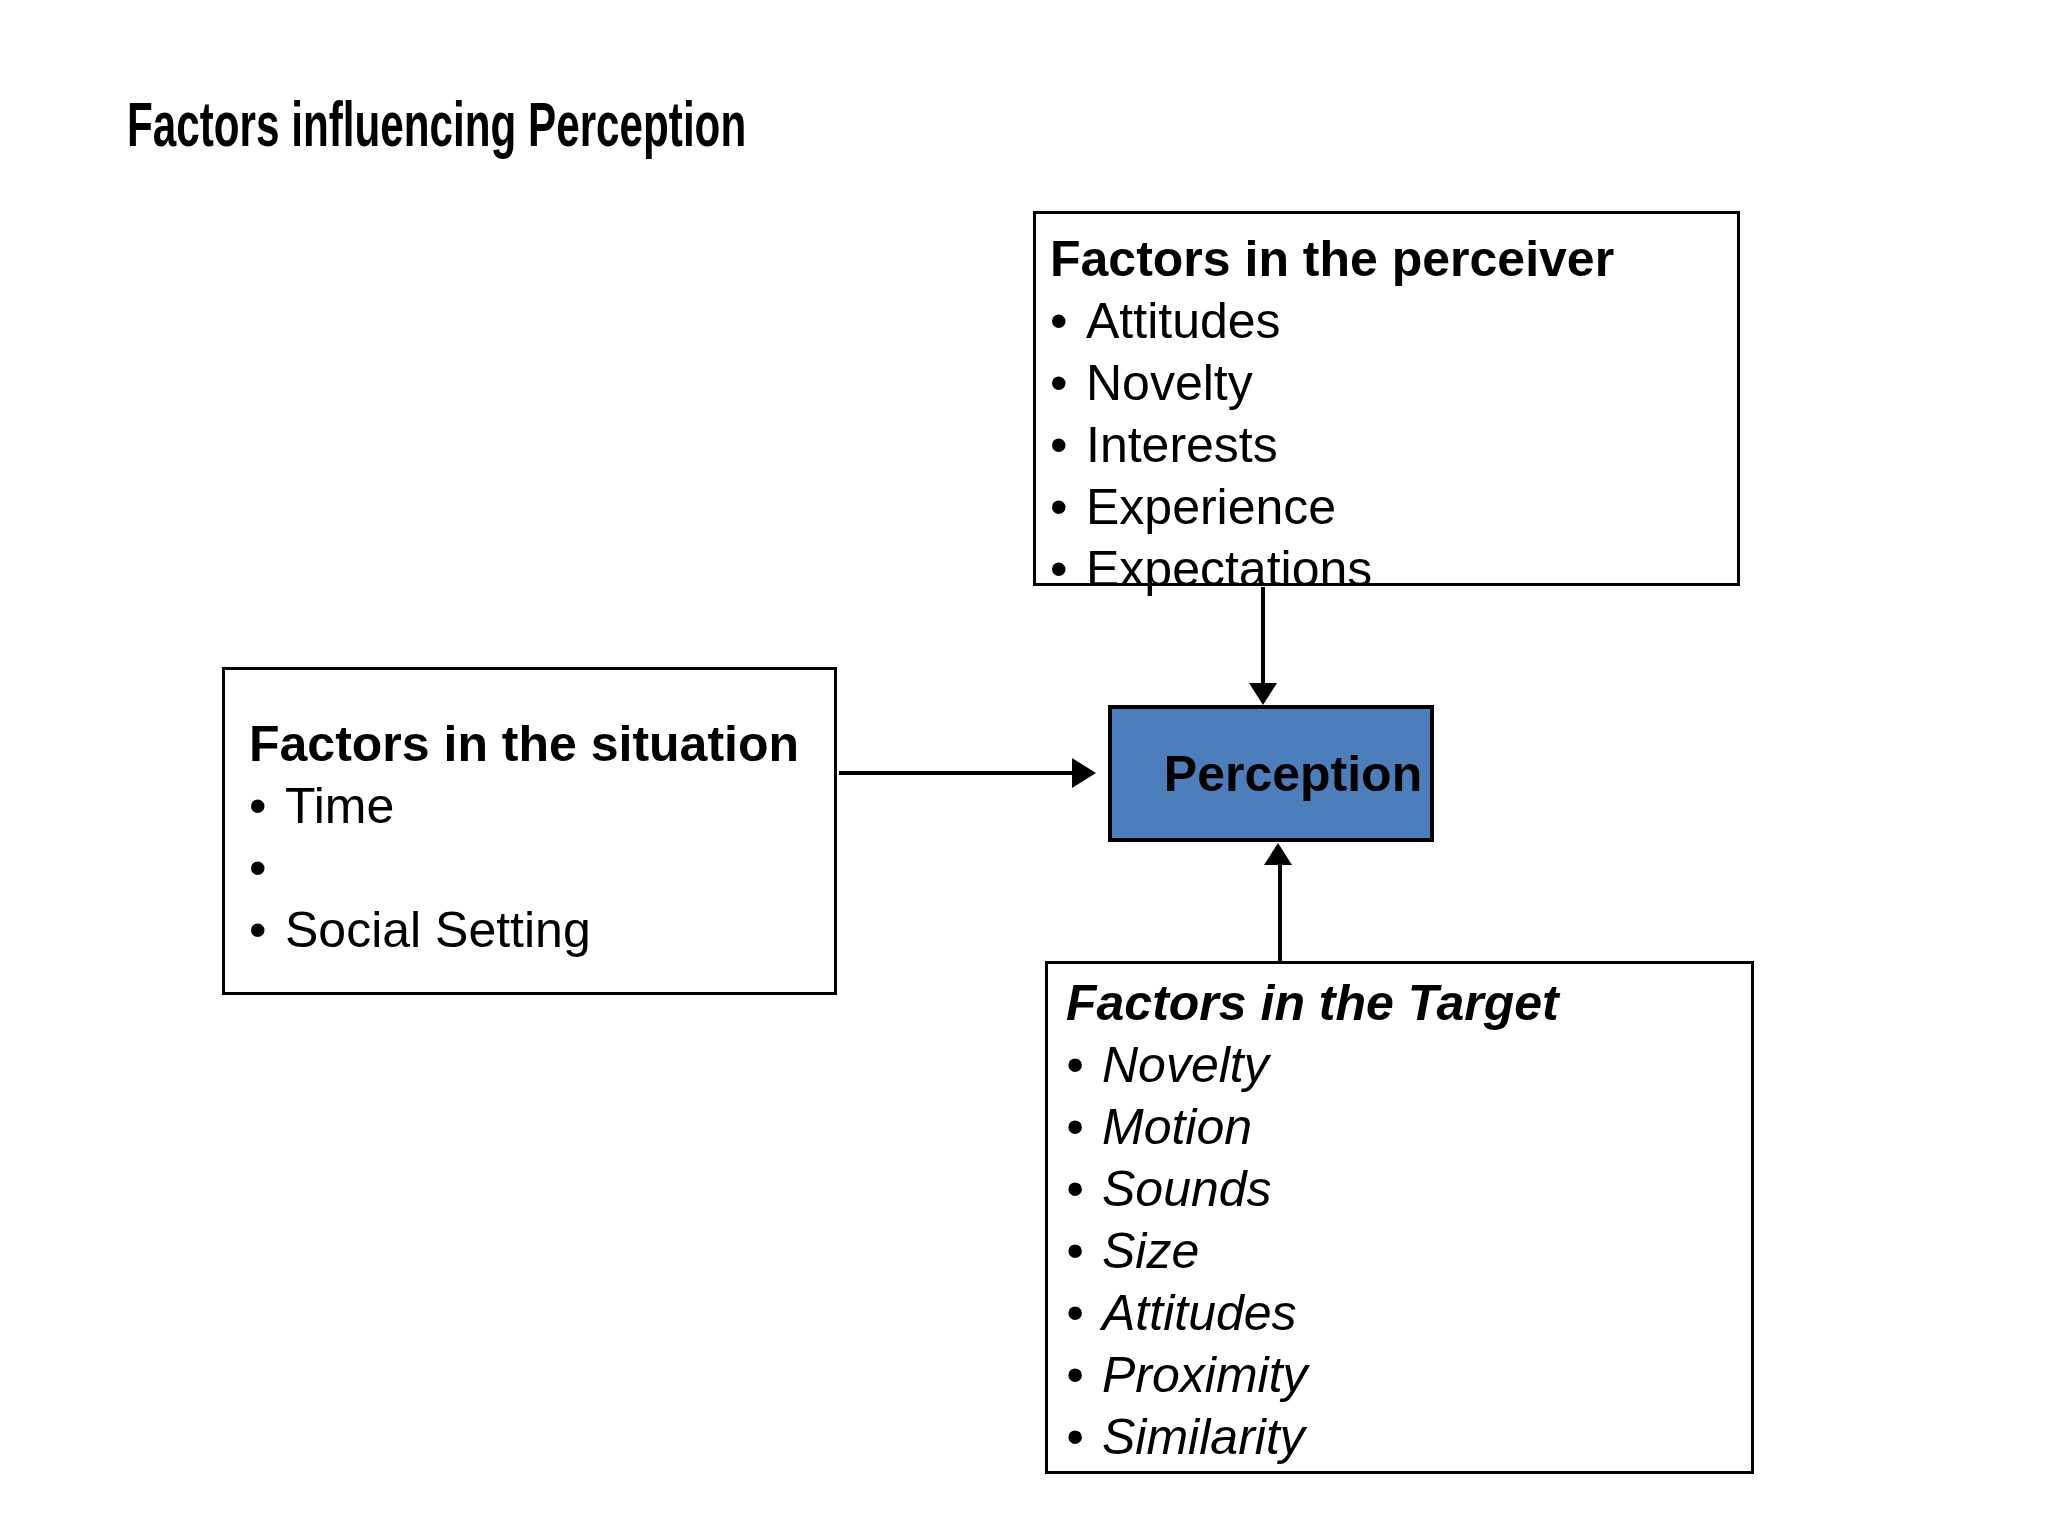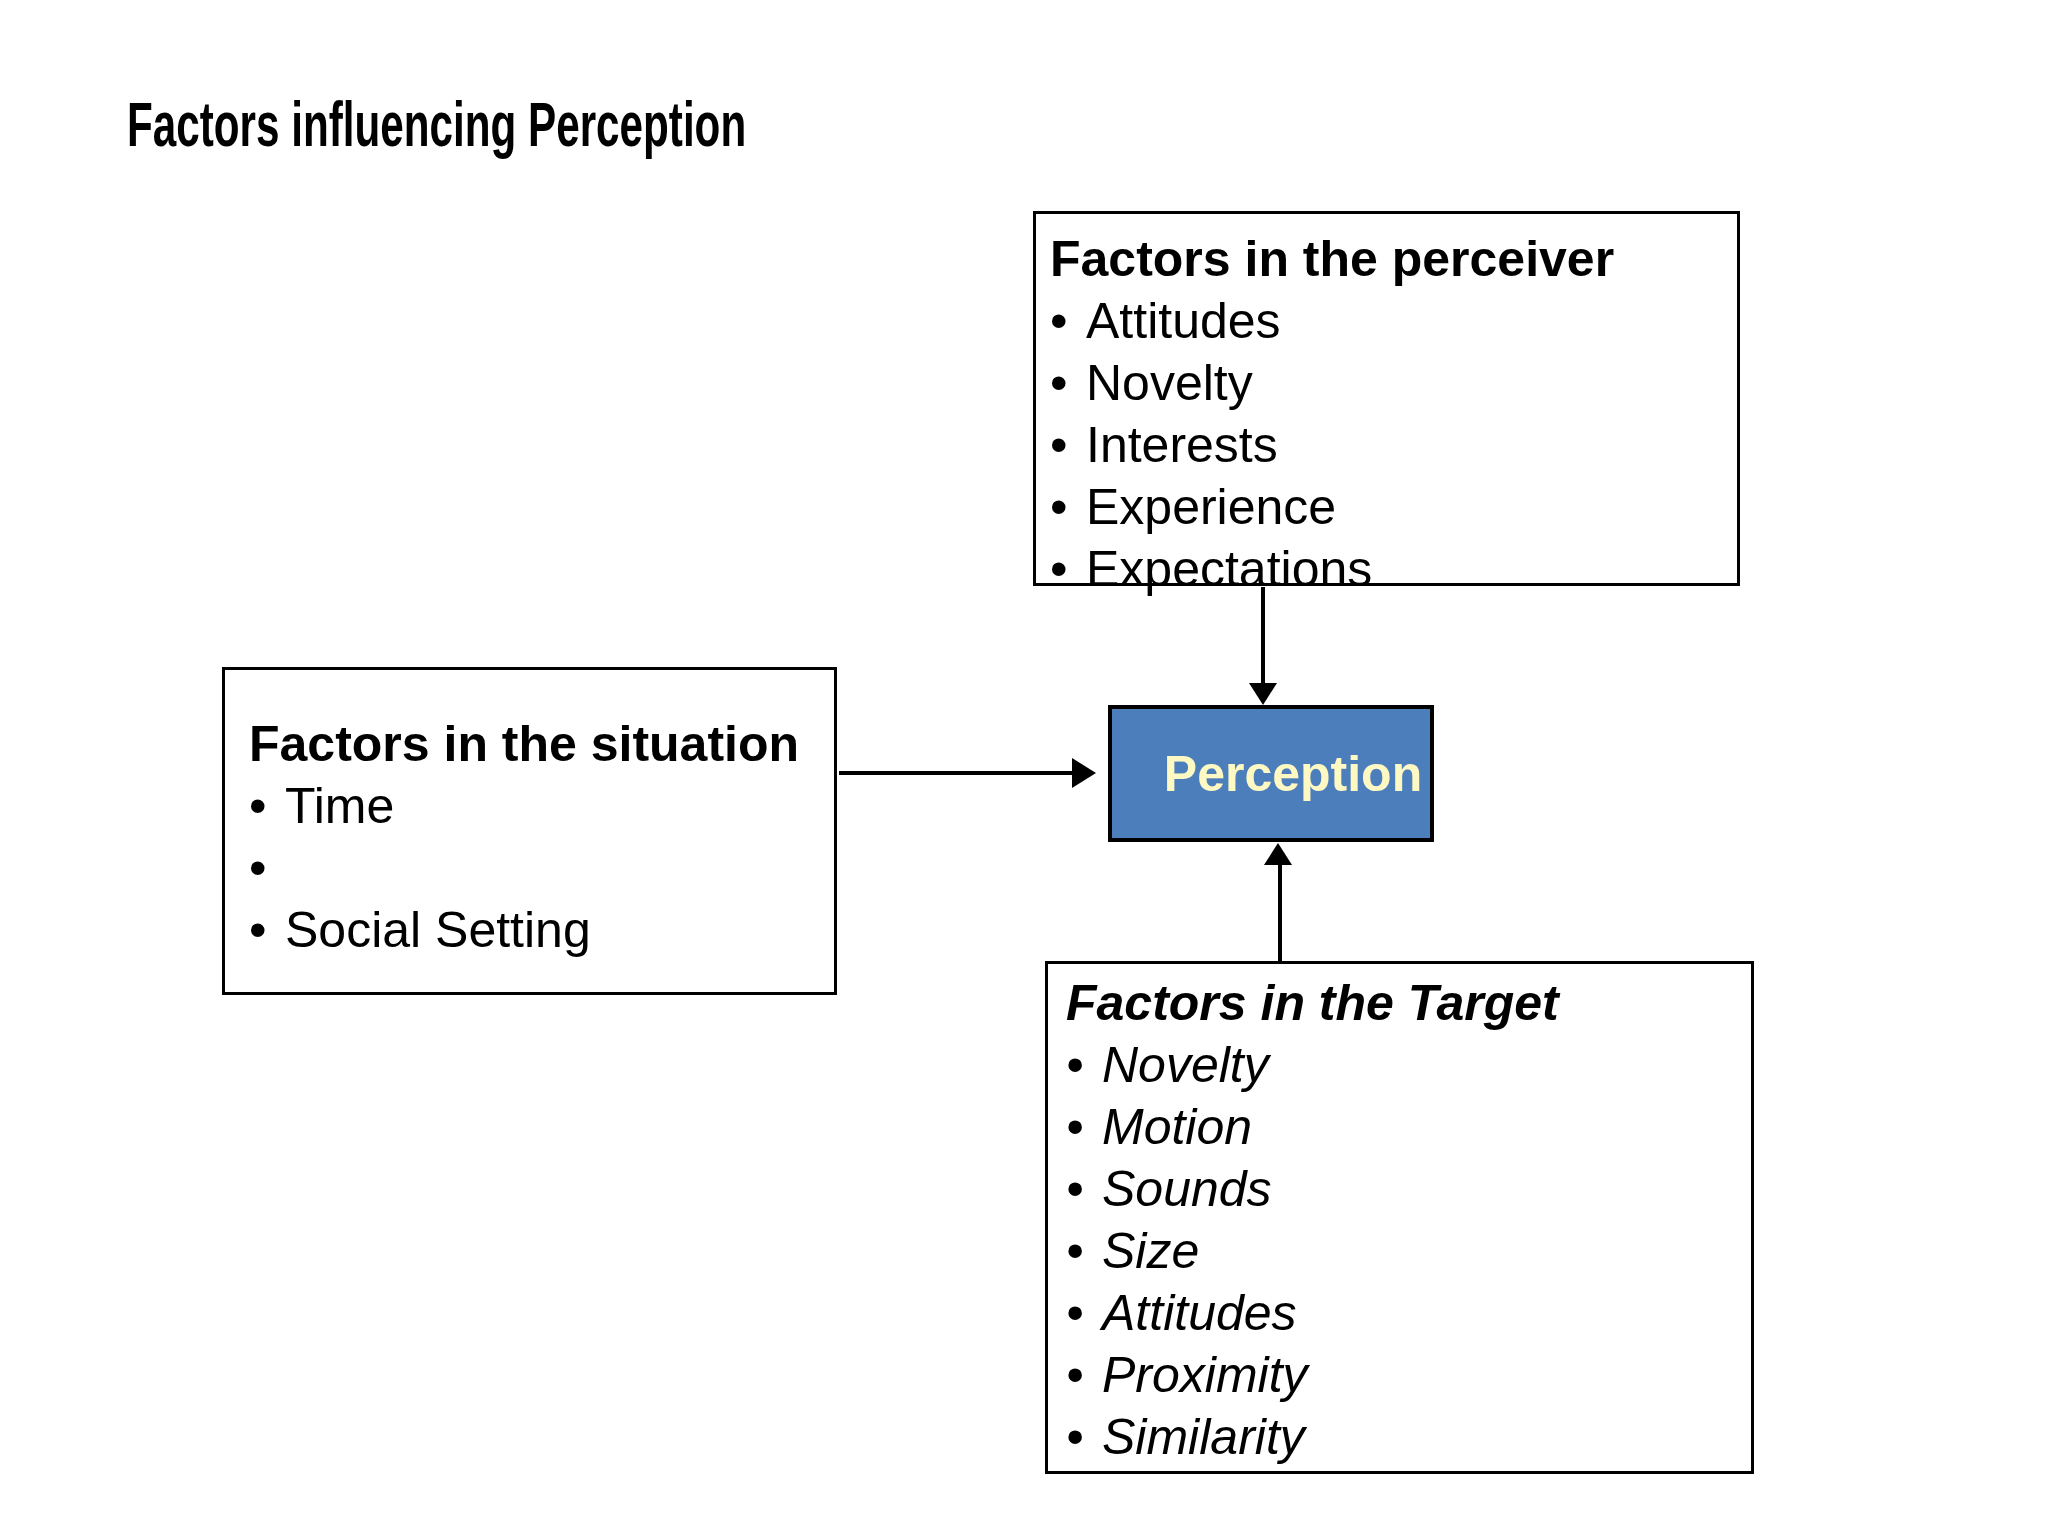--- a/index.html
+++ b/index.html
@@ -23,21 +23,21 @@
   .blt{display:inline-block;width:36px;flex:0 0 36px;}
   #box-perceiver{left:1033px;top:188px;width:707px;height:375px;padding:14px 8px 0 14px;}
   #box-situation{left:222px;top:644px;width:615px;height:328px;padding:12px 8px 0 24px;
     display:flex;flex-direction:column;justify-content:center;}
   #box-target{left:1045px;top:938px;width:709px;height:513px;padding:8px 4px 0 18px;font-style:italic;}
   
   #perception-box{
     position:absolute;left:1108px;top:682px;width:326px;height:137px;box-sizing:border-box;
     background:#4d7ebc;border:4px solid #000000;
     display:flex;align-items:center;justify-content:center;
-    font-size:50px;font-weight:700;color:#fef9c3;padding-left:44px;
+    font-size:50px;font-weight:700;color:#000000;padding-left:44px;
   }
   
   .line{position:absolute;background:#000000;}
   .ah{position:absolute;width:0;height:0;}
   #arrow-top-line{left:1261px;top:564px;width:4px;height:98px;}
   #arrow-top-head{left:1249px;top:660px;border-left:14px solid transparent;border-right:14px solid transparent;border-top:22px solid #000000;}
   #arrow-left-line{left:839px;top:748px;width:234px;height:4px;}
   #arrow-left-head{left:1072px;top:735px;border-top:15px solid transparent;border-bottom:15px solid transparent;border-left:24px solid #000000;}
   #arrow-bottom-line{left:1278px;top:842px;width:4px;height:96px;}
   #arrow-bottom-head{left:1264px;top:820px;border-left:14px solid transparent;border-right:14px solid transparent;border-bottom:22px solid #000000;}

